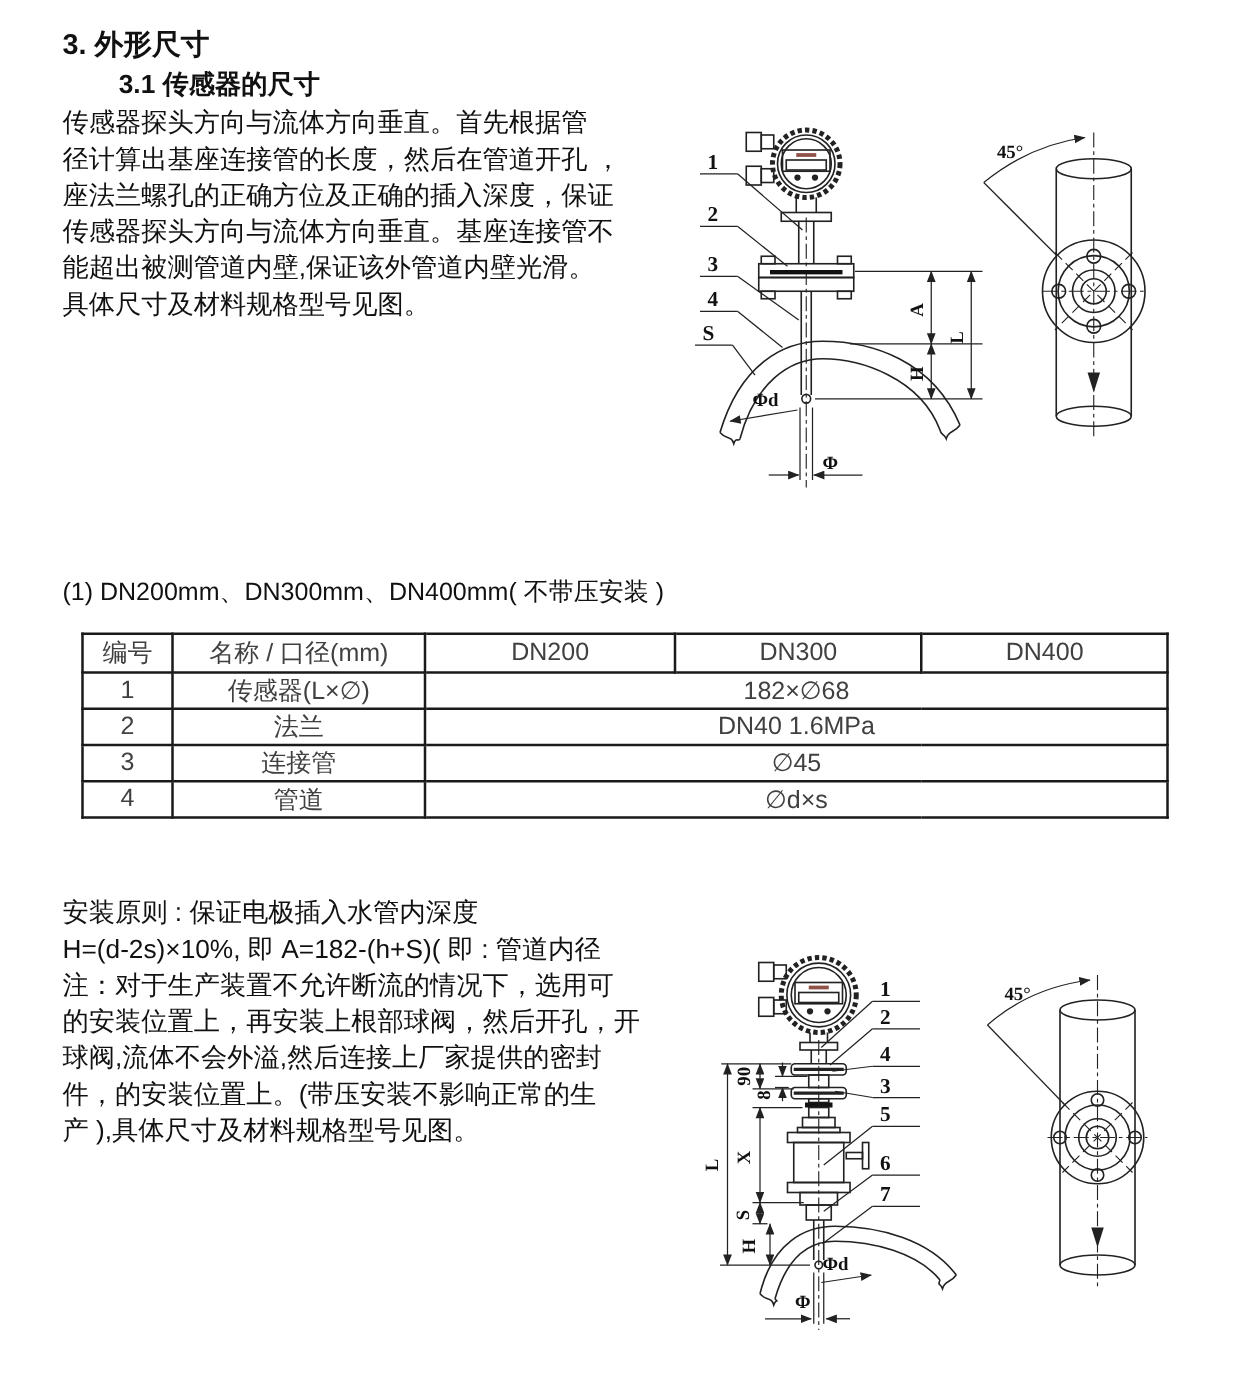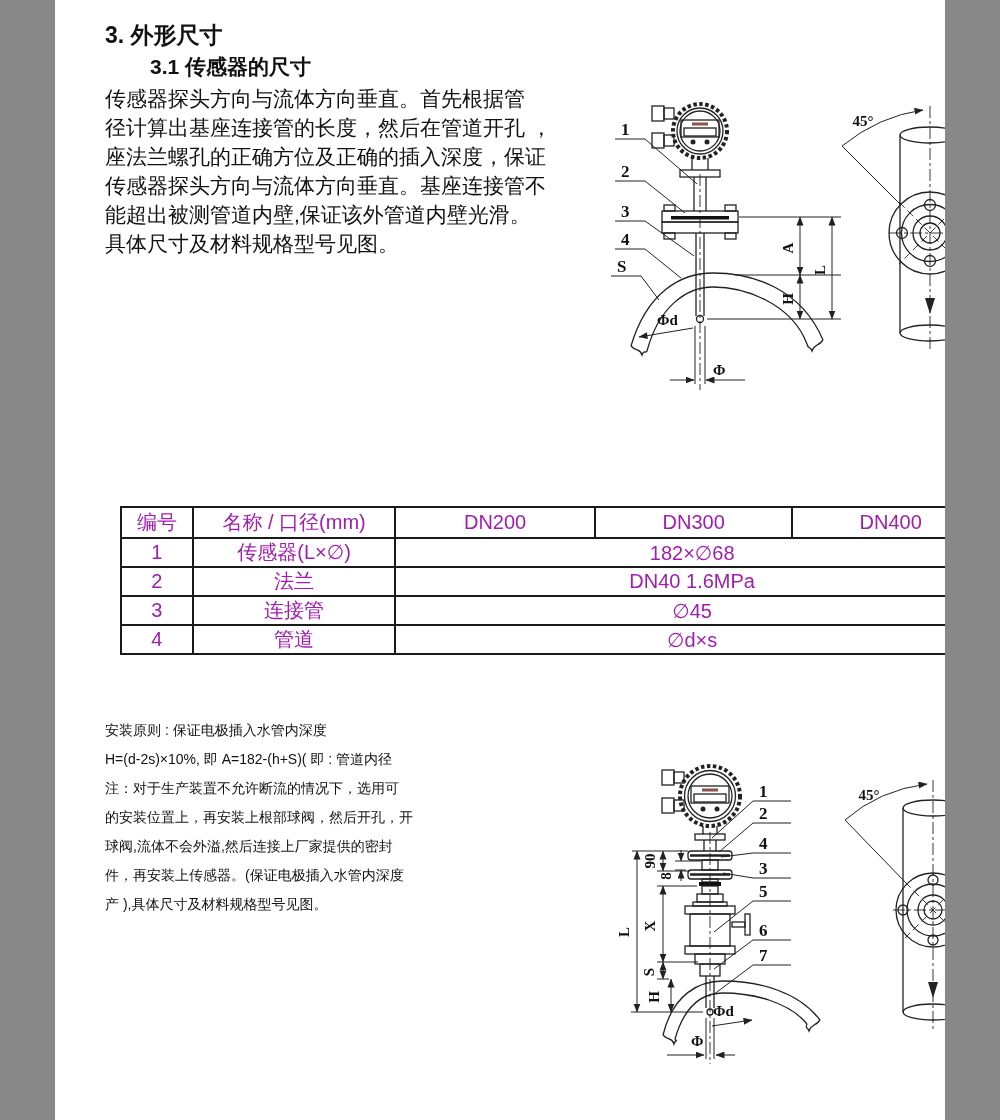--- a/index.html
+++ b/index.html
@@ -1,27 +1,27 @@
 <!DOCTYPE html>
 <html><head>
 <meta charset="utf-8">
 <style>
   * { margin:0; padding:0; box-sizing:border-box; }
   body { background:#888; font-family:"Liberation Sans","DejaVu Sans",sans-serif; }
-  .page { position:relative; width:890px; height:1120px; background:#ffffff; color:#111;
+  .page { position:relative; width:1000px; height:1120px; background:#ffffff; color:#111;
           overflow:hidden; margin:0 auto; }
   .abs { position:absolute; white-space:nowrap; }
   .doc-title   { left:50px; top:20px;  font-size:23px; font-weight:bold; }
   .doc-sub     { left:95px; top:53px;  font-size:21px; font-weight:bold; }
   .intro       { left:50px; top:84px;  font-size:21px; }
   .intro div, .notes div { height:29px; line-height:29px; }
   .caption     { left:50px; top:460px; font-size:20px; }
-  .notes       { left:50px; top:716px; font-size:14px; }
+  .notes       { left:50px; top:716px; font-size:21px; }
   table.spec { position:absolute; left:65px; top:506px; width:870px;
-               border-collapse:collapse; font-size:20px; text-align:center; color:#a21caf; }
+               border-collapse:collapse; font-size:20px; text-align:center; color:#404040; }
   table.spec td, table.spec th { border:2px solid #1a1a1a; font-weight:normal; padding:0; }
   table.spec tr { height:29px; }
   table.spec tr.hdr { height:31px; }
   svg { position:absolute; overflow:visible; }
   svg text { fill:#111; }
   .dimtxt  { font-family:"Liberation Serif","DejaVu Serif",serif; font-weight:bold; font-size:15px; }
   .parttxt { font-family:"Liberation Serif","DejaVu Serif",serif; font-weight:bold; font-size:17px; }
   .angtxt  { font-family:"Liberation Serif","DejaVu Serif",serif; font-weight:bold; font-size:15px; }
 </style>
 </head>
@@ -156,20 +156,21 @@
         <circle cx="363" cy="155" r="5.5"></circle>
       <polygon points="330,220 340,220 335,236" fill="#222" stroke="none"></polygon>
       <g stroke-width="1">
         <line x1="247" y1="68" x2="305" y2="126"></line>
         <path d="M247,68 Q284,38 328,32" marker-end="url(#ae1)"></path>
         <text x="268" y="48" class="angtxt" stroke="none" text-anchor="middle">45°</text>
       </g>
     </g>
   </svg>
 
+  <div class="abs caption">(1) DN200mm、DN300mm、DN400mm( 不带压安装 )</div>
 
   <table class="spec">
     <colgroup>
         <col style="width:72px">
         <col style="width:203px">
         <col style="width:200px">
         <col style="width:198px">
         <col style="width:197px">
       </colgroup>
     <tbody>
@@ -202,21 +203,21 @@
     </tr>
   </tbody>
     </table>
 
   <div class="abs notes">
     <div>安装原则 : 保证电极插入水管内深度</div>
     <div>H=(d-2s)×10%, 即 A=182-(h+S)( 即 : 管道内径</div>
     <div>注：对于生产装置不允许断流的情况下，选用可</div>
     <div>的安装位置上，再安装上根部球阀，然后开孔，开</div>
     <div>球阀,流体不会外溢,然后连接上厂家提供的密封</div>
-    <div>件，再安装上传感器。(保证电极插入水管内深度</div>
+    <div>件，的安装位置上。(带压安装不影响正常的生</div>
     <div>产 ),具体尺寸及材料规格型号见图。</div>
   </div>
 
   <svg style="left:552px; top:746px;" width="448" height="360" viewBox="0 0 448 360" fill="none" stroke="#222" stroke-width="1.3">
     <defs>
       <marker id="ae2" markerWidth="10" markerHeight="8" refX="8.5" refY="3.5" orient="auto" markerUnits="userSpaceOnUse">
         <path d="M0,0 L9,3.5 L0,7 Z" fill="#222" stroke="none"></path>
       </marker>
       <marker id="as2" markerWidth="10" markerHeight="8" refX="0.5" refY="3.5" orient="auto" markerUnits="userSpaceOnUse">
         <path d="M9,0 L0,3.5 L9,7 Z" fill="#222" stroke="none"></path>

